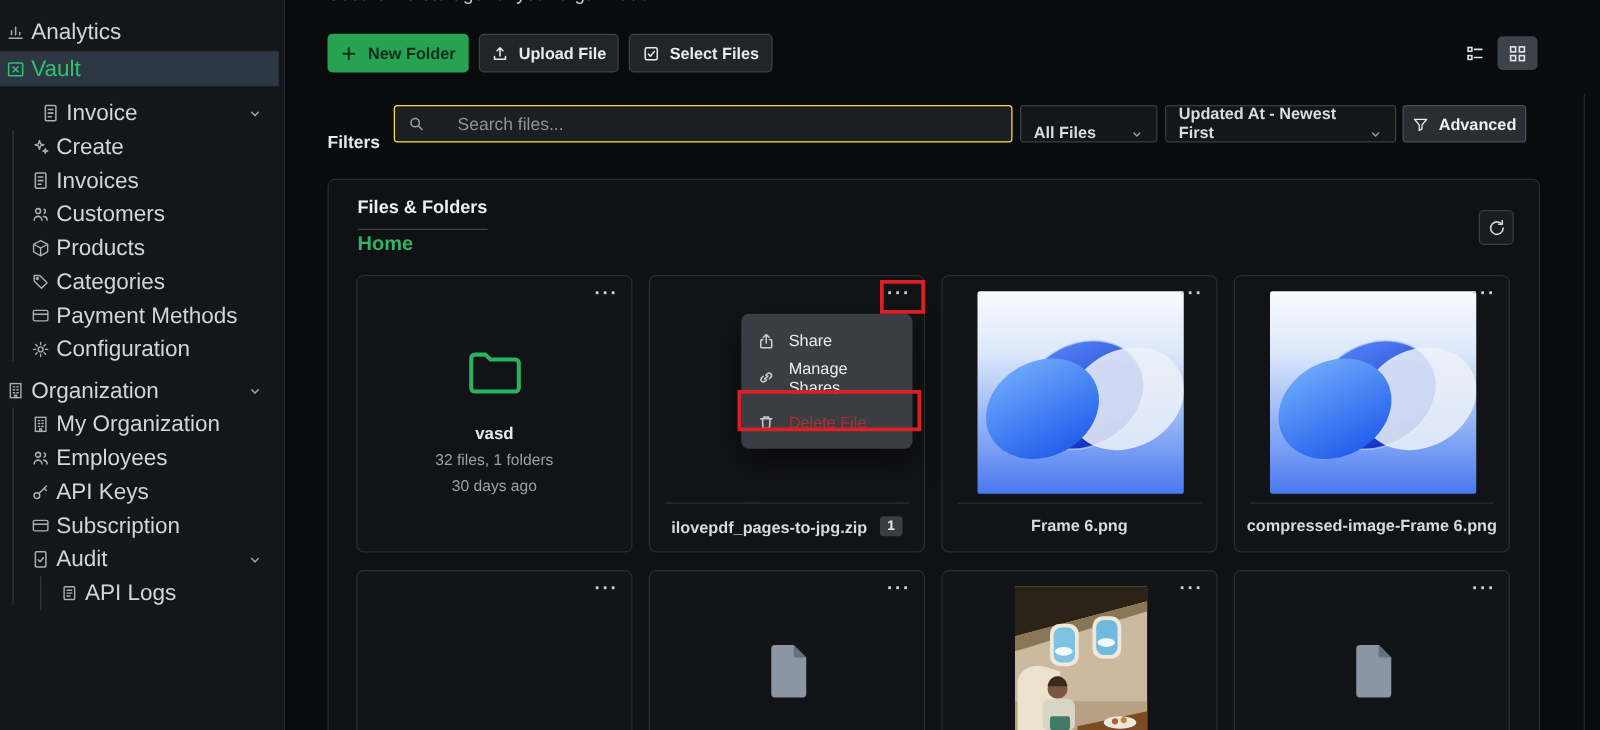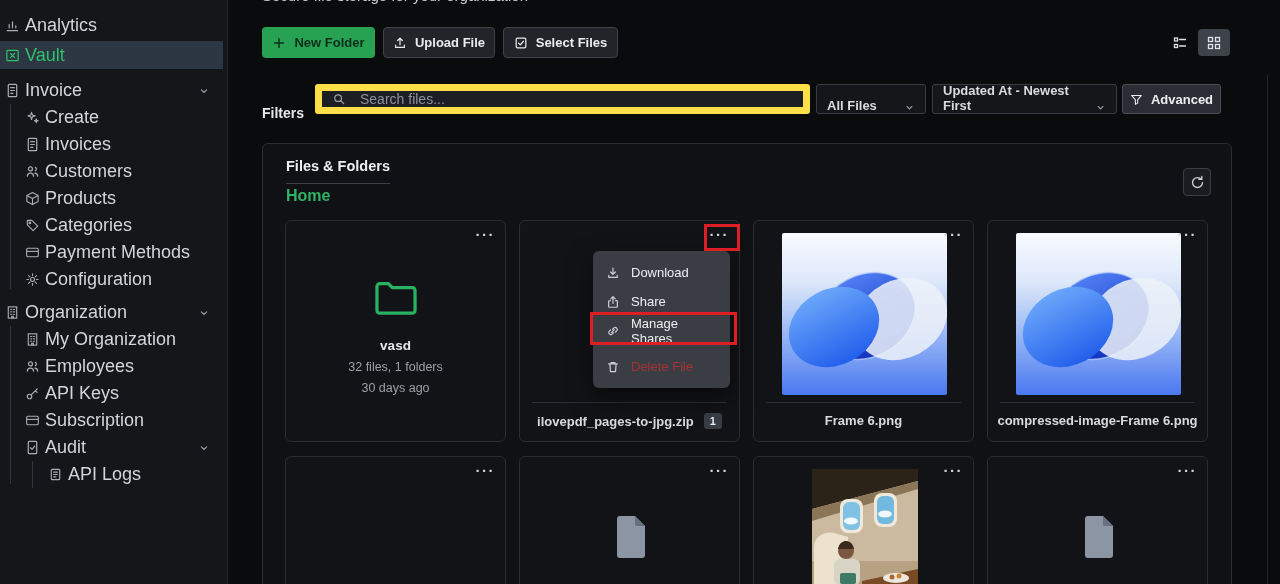--- a/index.html
+++ b/index.html
@@ -9,21 +9,21 @@
   
   .sidebar{position:absolute;left:0;top:0;width:228px;height:584px;background:#141619;border-right:1px solid #24262b;box-sizing:border-box;}
   .srow{height:27px;display:flex;align-items:center;padding-left:5px;font-size:18px;color:#d2d5d9;position:relative;cursor:pointer;}
   .srow .sicon{width:15px;height:15px;margin-right:5px;color:#a9aeb5;display:flex;flex:none;}
   .srow .sicon svg{width:15px;height:15px;}
   .slabel{white-space:nowrap;}
   .srow.partial{margin-top:-20px;}
   .srow.r-analytics{margin-top:5px;}
   .srow.active{margin-top:2px;height:28px;width:223px;background:#2c3743;box-sizing:border-box;color:#2fc26b;}
   .srow.active .sicon{color:#2fc26b;}
-  .srow.r-invoice{margin-top:8px;}
+  .srow.r-invoice{margin-top:8px;margin-left:28px;}
   .srow.r-org{margin-top:6px;}
   .srow.sub{padding-left:25px;}
   .srow.sub2{padding-left:48px;}
   .group{position:relative;}
   .group::before{content:"";position:absolute;left:10px;top:0;bottom:4px;width:1px;background:#32353b;}
   .srow.sub2::after{content:"";position:absolute;left:32px;top:0;bottom:0;width:1px;background:#32353b;}
   .chev{margin-left:auto;margin-right:17px;color:#9aa0a7;display:flex;}
   .chev svg{width:12px;height:12px;}
 
   
@@ -33,21 +33,21 @@
   .btn-green{left:262px;width:113px;background:#27a152;color:#0e2e1c;}
   .btn-dark{background:#222429;border:1px solid #3e4147;color:#e9ebed;}
   .btn-upload{left:383px;width:112px;}
   .btn-select{left:503px;width:115px;}
   .toggle{position:absolute;top:29px;width:32px;height:27px;border-radius:4px;display:flex;align-items:center;justify-content:center;color:#dfe2e5;cursor:pointer;}
   .toggle-list{left:1164px;}
   .toggle-grid{left:1198px;background:#3e434b;}
 
   
   .filters-label{position:absolute;left:262px;top:105px;font-size:14px;font-weight:bold;color:#e6e8eb;}
-  .search{position:absolute;left:315px;top:84px;width:495px;height:30px;background:#1c1e23;border:7px solid #fde047;border-radius:3px;display:flex;align-items:center;padding:0 10px;gap:12px;box-sizing:border-box;}
+  .search{position:absolute;left:315px;top:84px;width:495px;height:30px;background:#1c1e23;border:1px solid #fde047;border-radius:3px;display:flex;align-items:center;padding:0 10px;gap:24px;box-sizing:border-box;}
   .search svg{flex:none;color:#9aa0a8;}
   .search input{background:transparent;border:0;outline:0;color:#dfe2e5;font-size:14px;width:100%;font-family:"Liberation Sans",sans-serif;}
   .search input::placeholder{color:#8d939b;}
   .dd{position:absolute;top:84px;height:30px;background:#141619;border:1px solid #393c42;border-radius:3px;display:flex;align-items:flex-end;justify-content:space-between;padding:0 10px;font-size:13px;font-weight:bold;color:#d9dcdf;box-sizing:border-box;cursor:pointer;}
   .dd .chev2{color:#9aa0a7;display:flex;}
   .dd-type{left:816px;width:110px;}
   .dd-sort{left:932px;width:185px;}
   .adv{position:absolute;left:1122px;top:84px;width:99px;height:30px;background:#2a2d33;border:1px solid #4b4f56;border-radius:3px;display:flex;align-items:center;justify-content:center;gap:8px;font-size:13px;font-weight:bold;color:#eceef0;box-sizing:border-box;cursor:pointer;}
   .scroll-edge{position:absolute;left:1267px;top:75px;width:1px;height:509px;background:#24262a;}
 
@@ -501,28 +501,20 @@
         </div>
       </div>
 
     </div>
   </section>
 
   <div class="menu">
     <div class="menu-item">
       <span class="micon">
           <svg width="14" height="14" viewBox="0 0 16 16" fill="none" stroke="currentColor" stroke-width="1.4" stroke-linecap="round" stroke-linejoin="round">
-            <path d="M8 2.5v7M5.2 6.8L8 9.6l2.8-2.8M3.2 10.8V13h9.6v-2.2"></path>
-          </svg>
-        </span>
-      <span>Download</span>
-    </div>
-    <div class="menu-item">
-      <span class="micon">
-          <svg width="14" height="14" viewBox="0 0 16 16" fill="none" stroke="currentColor" stroke-width="1.4" stroke-linecap="round" stroke-linejoin="round">
             <path d="M8 9.5V2M5.4 4.4L8 1.8l2.6 2.6M5 6.5H4a1 1 0 00-1 1V13a1 1 0 001 1h8a1 1 0 001-1V7.5a1 1 0 00-1-1h-1"></path>
           </svg>
         </span>
       <span>Share</span>
     </div>
     <div class="menu-item">
       <span class="micon">
           <svg width="14" height="14" viewBox="0 0 16 16" fill="none" stroke="currentColor" stroke-width="1.4" stroke-linecap="round" stroke-linejoin="round">
             <path d="M6.5 9.5l3-3M5.2 6.8L3.6 8.4a2.3 2.3 0 003.2 3.2l1.6-1.6M10.8 9.2l1.6-1.6a2.3 2.3 0 00-3.2-3.2L7.6 6"></path>
           </svg>

